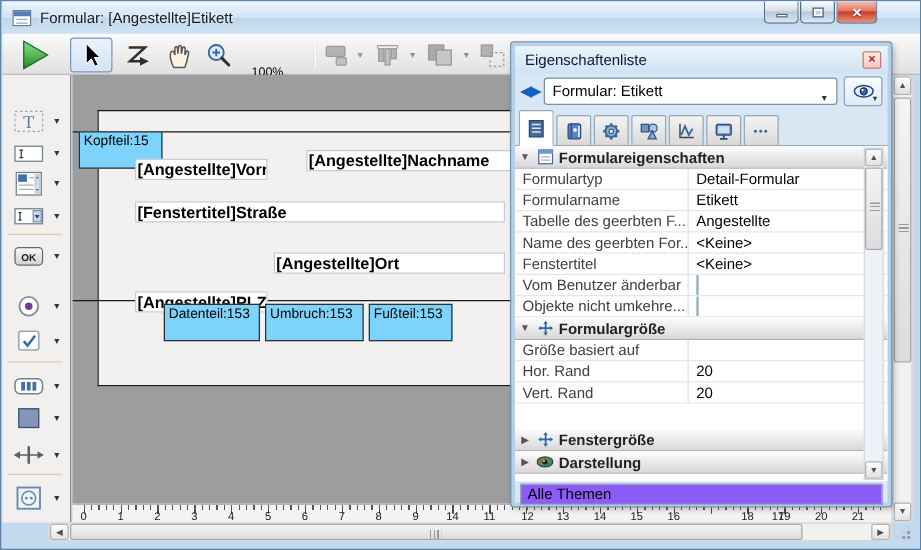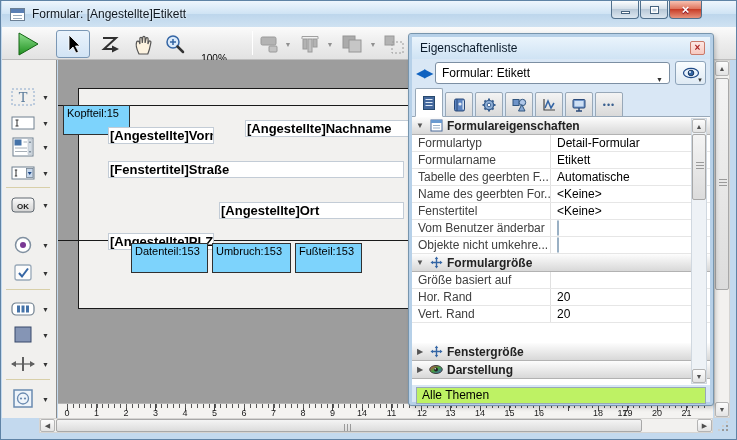--- a/index.html
+++ b/index.html
@@ -107,21 +107,21 @@
     color:#404040;white-space:nowrap;overflow:hidden;}
   .grow .gvalue{flex:1;padding-left:6px;line-height:16px;color:#000;white-space:nowrap;overflow:hidden;}
   .gsection{display:flex;height:18px;align-items:center;font-weight:bold;color:#222;
     background:linear-gradient(#fdfdfd,#d8d8d8);border-bottom:1px solid #b2b2b2;}
   .gsection .tri{width:16px;text-align:center;font-size:8px;color:#555;}
   .gsection .sic{width:16px;display:flex;align-items:center;justify-content:center;}
   .gsection .stxt{margin-left:3px;}
   .gspacer{height:20px;background:#fff;}
   .gcheck{width:13px;height:13px;border:1px solid #9ab0c4;background:linear-gradient(#fcfdfe,#e8eef4);border-radius:1px;}
   .gridsb{position:absolute;right:3px;top:81px;width:16px;height:266px;background:#eef2f6;border:1px solid #d0d8e0;}
-  .footerbox{position:absolute;left:4px;top:350px;width:290px;height:17px;background:#bef264;border:1px solid #98a8b8;
+  .footerbox{position:absolute;left:4px;top:350px;width:290px;height:17px;background:#8b5cf6;border:1px solid #98a8b8;
     line-height:15px;padding-left:5px;color:#000;}
   .icon{display:inline-flex;align-items:center;justify-content:center;}
 </style>
 </head>
 <body>
 
 <div id="app">
 
   <div class="titlebar">
     <span class="win-icon"></span>
@@ -552,21 +552,21 @@
       <div class="grow">
         <span class="glabel">Formulartyp</span>
         <span class="gvalue">Detail-Formular</span>
       </div>
       <div class="grow">
         <span class="glabel">Formularname</span>
         <span class="gvalue">Etikett</span>
       </div>
       <div class="grow">
         <span class="glabel">Tabelle des geerbten F...</span>
-        <span class="gvalue">Automatische</span>
+        <span class="gvalue">Angestellte</span>
       </div>
       <div class="grow">
         <span class="glabel">Name des geerbten For...</span>
         <span class="gvalue">&lt;Keine&gt;</span>
       </div>
       <div class="grow">
         <span class="glabel">Fenstertitel</span>
         <span class="gvalue">&lt;Keine&gt;</span>
       </div>
       <div class="grow">

